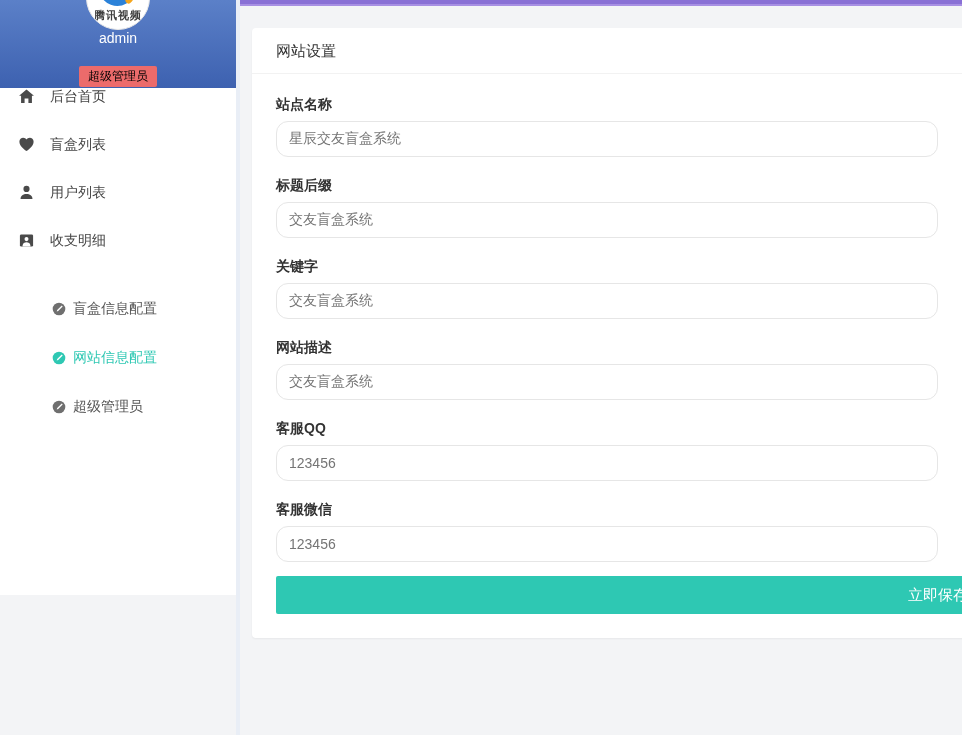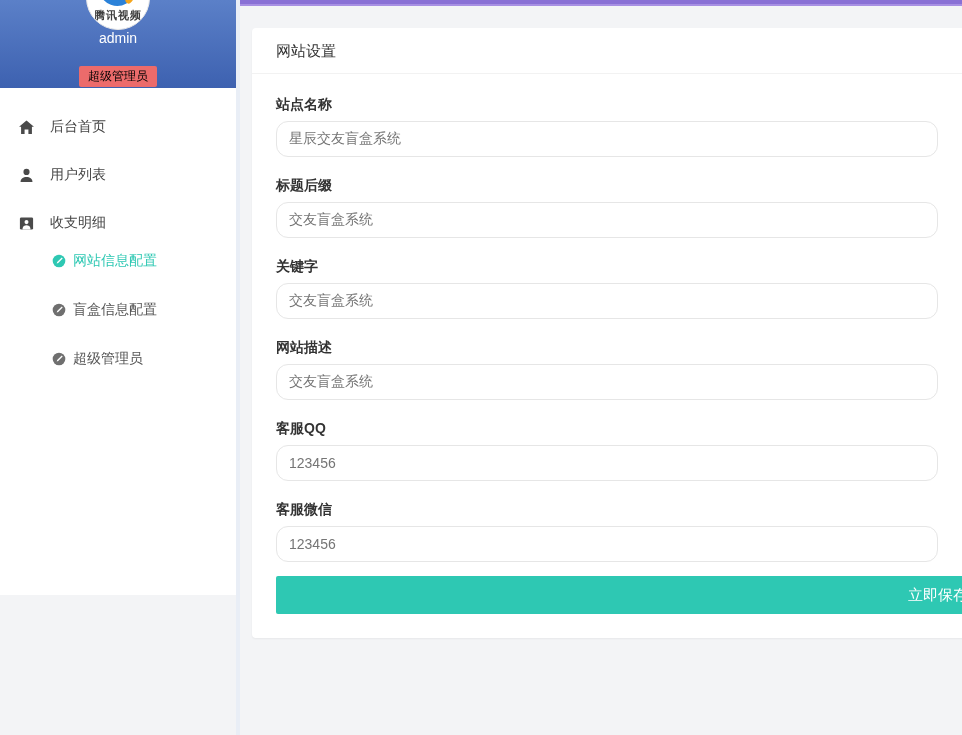--- a/index.html
+++ b/index.html
@@ -34,21 +34,21 @@
     text-shadow:-1px 0 #fff, 1px 0 #fff, 0 -1px #fff, 0 1px #fff;
   }
   .username { padding-top:30px; color:#fff; font-weight:normal; font-size:14px; }
   .role-badge {
     display:inline-block; margin-top:20px; padding:2px 9px;
     background:#ec6b6b; color:#000000; font-size:12px; border-radius:2px;
   }
 
   
   .menu-item {
-    position:relative; height:48px; display:flex; align-items:flex-end;
+    position:relative; height:48px; display:flex; align-items:flex-start;
     padding-left:18px; font-size:14px; color:#454545; cursor:pointer;
     background:#fff;
   }
   .menu-item .mi-icon { width:17px; height:17px; margin-right:15px; display:flex; align-items:center; justify-content:center; }
   .menu-item.active-parent::after {
     content:""; position:absolute; right:0; top:2px; bottom:2px; width:5px;
     background:#2ec8b3;
   }
   .menu-item .chev { position:absolute; right:26px; top:21px; }
   .submenu { padding:4px 0 5px; }
@@ -122,20 +122,28 @@
   <nav>
     <div class="menu-item">
       <span class="mi-icon">
         <svg width="17" height="17" viewBox="0 0 16 16" fill="#4a4a4a">
             <path d="M8 1.3L15 7.4h-1.9V14H9.8v-4.2H6.2V14H2.9V7.4H1z"></path>
           </svg>
       </span>
       <span>后台首页</span>
     </div>
 
+    <div class="menu-item">
+      <span class="mi-icon">
+        <svg width="17" height="17" viewBox="0 0 16 16" fill="#4a4a4a">
+            <path d="M8 14.2C7.6 13.9 1.3 9.8 1.3 5.4 1.3 3 3.1 1.6 4.9 1.6c1.3 0 2.4.7 3.1 1.8.7-1.1 1.8-1.8 3.1-1.8 1.8 0 3.6 1.4 3.6 3.8 0 4.4-6.3 8.5-6.7 8.8z"></path>
+          </svg>
+      </span>
+      <span>盲盒列表</span>
+    </div>
 
     <div class="menu-item">
       <span class="mi-icon">
         <svg width="17" height="17" viewBox="0 0 16 16" fill="#4a4a4a">
             <circle cx="8" cy="4.6" r="2.9"></circle>
             <path d="M2.4 14c0-3 2.5-4.6 5.6-4.6s5.6 1.6 5.6 4.6z"></path>
           </svg>
       </span>
       <span>用户列表</span>
     </div>
@@ -147,45 +155,45 @@
             <rect x="1.8" y="2.3" width="12.4" height="11.4" rx="1.3" fill="#4a4a4a"></rect>
             <circle cx="8" cy="6.7" r="1.9" fill="#fff"></circle>
             <path d="M4.4 13.7v-1.2c0-1.8 1.8-2.8 3.6-2.8s3.6 1 3.6 2.8v1.2z" fill="#fff"></path>
           </svg>
       </span>
       <span>收支明细</span>
     </div>
 
 
     <div class="submenu">
+      <div class="submenu-item">
+        <span class="sm-icon">
+          <svg width="14" height="14" viewBox="0 0 14 14">
+              <circle cx="7" cy="7" r="6.3"></circle>
+              <path fill="#fff" d="M9.8 3.6l.9.9-4.5 4.5-1.5.5.5-1.5z"></path>
+            </svg>
+        </span>
+        <span>盲盒信息配置</span>
+      </div>
       <div class="submenu-item active">
         <span class="sm-icon">
           <svg width="14" height="14" viewBox="0 0 14 14">
               <circle cx="7" cy="7" r="6.3"></circle>
               <path fill="#fff" d="M9.8 3.6l.9.9-4.5 4.5-1.5.5.5-1.5z"></path>
             </svg>
         </span>
         <span>网站信息配置</span>
       </div>
       <div class="submenu-item">
         <span class="sm-icon">
           <svg width="14" height="14" viewBox="0 0 14 14">
               <circle cx="7" cy="7" r="6.3"></circle>
               <path fill="#fff" d="M9.8 3.6l.9.9-4.5 4.5-1.5.5.5-1.5z"></path>
             </svg>
         </span>
-        <span>盲盒信息配置</span>
-      </div>
-      <div class="submenu-item">
-        <span class="sm-icon">
-          <svg width="14" height="14" viewBox="0 0 14 14">
-              <circle cx="7" cy="7" r="6.3"></circle>
-              <path fill="#fff" d="M9.8 3.6l.9.9-4.5 4.5-1.5.5.5-1.5z"></path>
-            </svg>
-        </span>
         <span>超级管理员</span>
       </div>
     </div>
 
   </nav>
 </aside>
 
 <div class="scroll-strip"></div>
 
 <main class="main">

